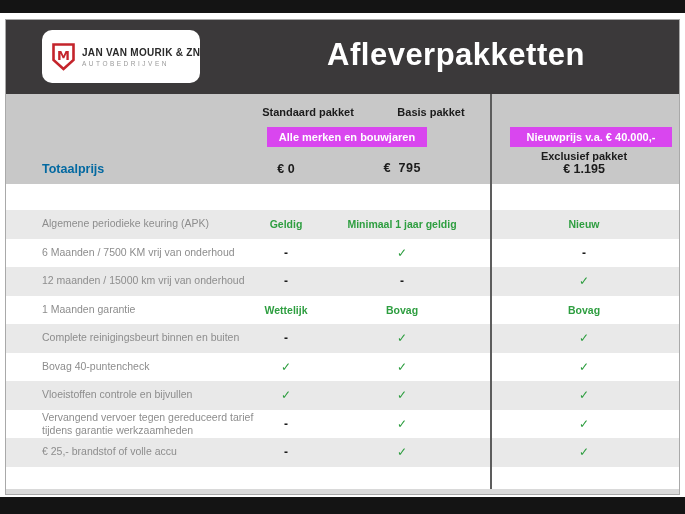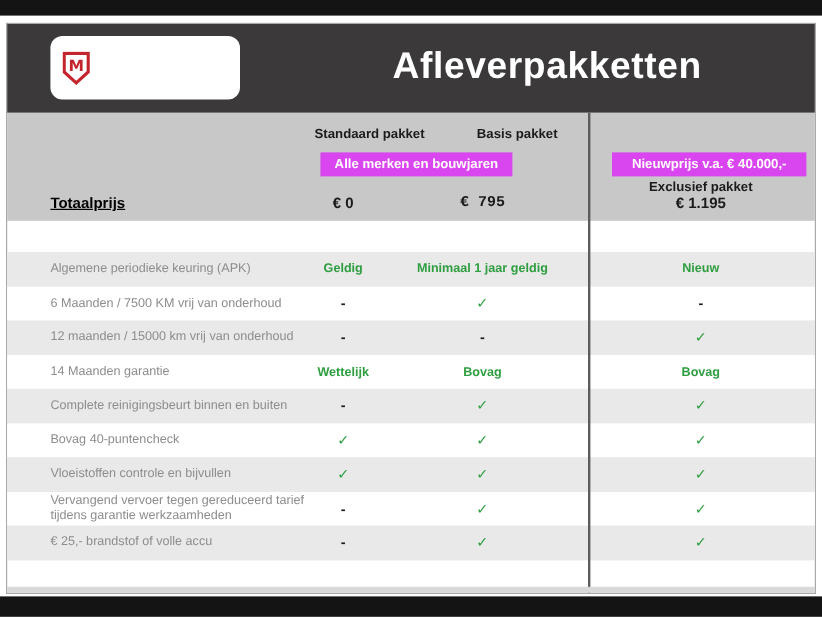--- a/index.html
+++ b/index.html
@@ -25,21 +25,21 @@
   
   .gray-head{position:absolute;left:0;top:74px;width:100%;height:90px;background:#c8c8c8;}
   .col-head{position:absolute;top:12px;width:160px;text-align:center;font-size:11px;font-weight:bold;color:#1b1b1b;}
   .col-head.c0{left:222px;}
   .col-head.c1{left:309px;margin-left:36px;}
   .col-head.c2{left:498px;margin-top:44px;}
   .badge{position:absolute;top:33px;height:20px;line-height:20px;background:#d946ef;color:#ffffff;
     font-size:11px;font-weight:bold;text-align:center;}
   .badge.b0{left:261px;width:160px;}
   .badge.b1{left:504px;width:162px;}
-  .total-label{position:absolute;left:36px;top:68px;font-size:12.5px;font-weight:bold;color:#000000;text-decoration:underline;}
+  .total-label{position:absolute;left:36px;top:68px;font-size:12.5px;font-weight:bold;color:#0369a1;}
   .total-value{position:absolute;top:68px;width:120px;text-align:center;font-size:12.5px;font-weight:bold;color:#1b1b1b;}
   .total-value.c0{left:220px;}
   .total-value.c1{left:336px;font-family:Liberation Mono, monospace;}
   .total-value.c2{left:518px;}
 
   
   .rows{position:absolute;left:0;top:190px;width:100%;}
   .row{position:relative;height:28.5px;}
   .row.odd{background:#e9e9e9;}
   .row.even{background:#ffffff;}
@@ -62,20 +62,24 @@
 <div class="top-bar"></div>
 
 <div class="frame">
 
   <div class="header">
     <div class="logo-card">
       <svg class="shield" width="23" height="28" viewBox="0 0 23 28">
         <path d="M1.5 1.5 H21.5 V17 L11.5 26 L1.5 17 Z" fill="#ffffff" stroke="#c4242b" stroke-width="2.6"></path>
         <text x="11.5" y="16.5" text-anchor="middle" font-family="DejaVu Sans, sans-serif" font-size="13" font-weight="bold" fill="#c4242b">M</text>
       </svg>
+      <div class="brand-text">
+        <div class="brand-name">JAN VAN MOURIK &amp; ZN</div>
+        <div class="brand-tag">AUTOBEDRIJVEN</div>
+      </div>
     </div>
     <div class="title">Afleverpakketten</div>
   </div>
 
   <div class="gray-head">
     <div class="col-head c0">Standaard pakket</div>
     <div class="col-head c1">Basis pakket</div>
     <div class="col-head c2">Exclusief pakket</div>
     <div class="badge b0">Alle merken en bouwjaren</div>
     <div class="badge b1">Nieuwprijs v.a. € 40.000,-</div>
@@ -98,21 +102,21 @@
         <div class="cell c1 check">✓</div>
         <div class="cell c2 dash">-</div>
       </div>
       <div class="row odd">
         <div class="row-label">12 maanden / 15000 km vrij van onderhoud</div>
         <div class="cell c0 dash">-</div>
         <div class="cell c1 dash">-</div>
         <div class="cell c2 check">✓</div>
       </div>
       <div class="row even">
-        <div class="row-label">14 Maanden garantie</div>
+        <div class="row-label">1 Maanden garantie</div>
         <div class="cell c0 text">Wettelijk</div>
         <div class="cell c1 text">Bovag</div>
         <div class="cell c2 text">Bovag</div>
       </div>
       <div class="row odd">
         <div class="row-label">Complete reinigingsbeurt binnen en buiten</div>
         <div class="cell c0 dash">-</div>
         <div class="cell c1 check">✓</div>
         <div class="cell c2 check">✓</div>
       </div>

